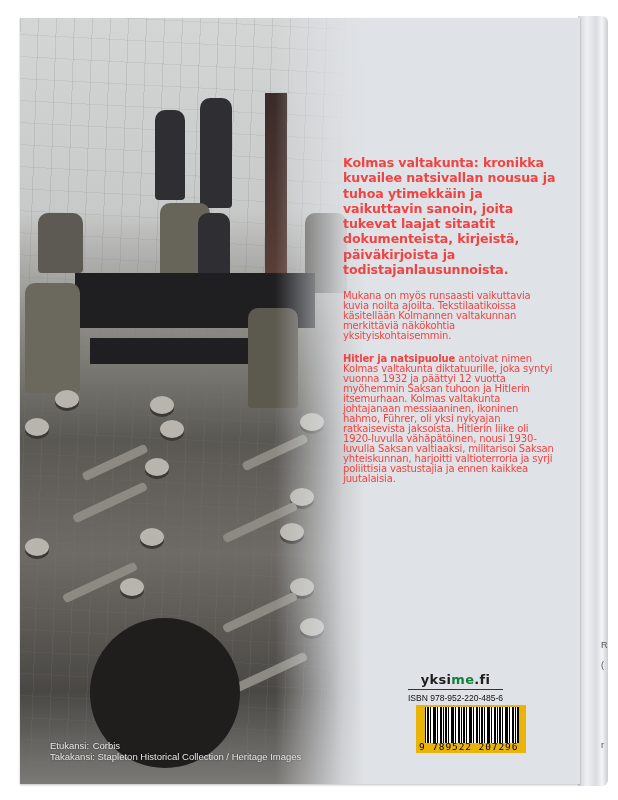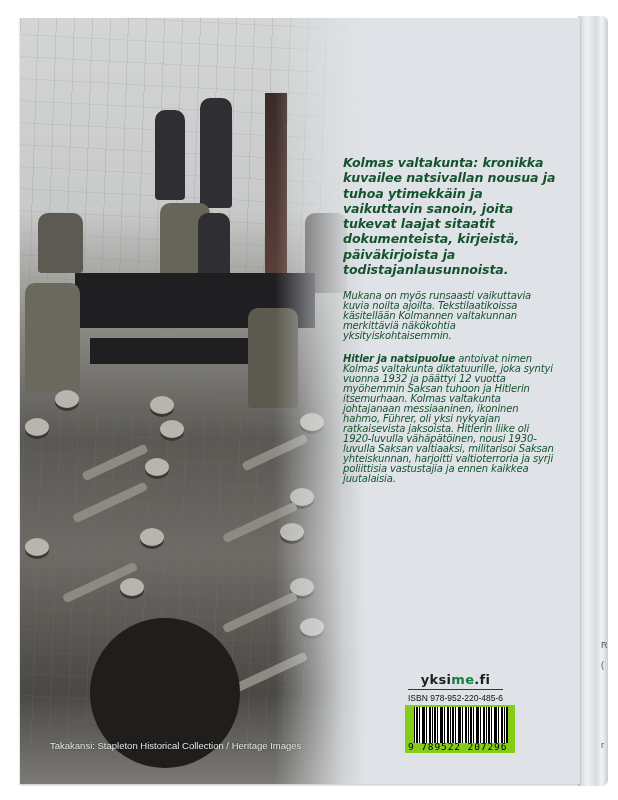--- a/index.html
+++ b/index.html
@@ -62,22 +62,21 @@
     color: #e8e8e8;
     text-shadow: 0 0 2px rgba(0,0,0,0.6);
   }
   .credits .row span { display: inline-block; }
   .credits .row .k { min-width: 40px; }
 
   .text-col {
     position: absolute;
     left: 343px; top: 155px;
     width: 215px;
-    color: #14532d;
-    font-style: italic;
+    color: #ef4444;
   }
   .lead {
     font-family: "DejaVu Sans", sans-serif;
     font-weight: bold;
     font-size: 12.6px;
     line-height: 15.3px;
     margin: 0 0 14px 0;
     letter-spacing: -0.1px;
   }
   .para {
@@ -106,23 +105,23 @@
   }
   .logo .accent { color: #15803d; }
   .isbn {
     font-size: 8.5px;
     color: #111;
     margin-top: 3px;
     white-space: nowrap;
   }
   .barcode {
     position: absolute;
-    left: 405px; top: 705px;
+    left: 416px; top: 705px;
     width: 104px; height: 44px;
-    background: #84cc16;
+    background: #eab308;
     padding: 2px 3px;
   }
   .bars {
     height: 36px;
     width: 94px;
     margin-left: 6px;
     background: repeating-linear-gradient(90deg,
       #000 0 1px, #fff 1px 2px, #000 2px 4px, #fff 4px 5px, #000 5px 6px, #fff 6px 8px,
       #000 8px 11px, #fff 11px 12px, #000 12px 13px, #fff 13px 15px, #000 15px 17px, #fff 17px 18px);
   }
@@ -179,20 +178,24 @@
     <div class="arm" style="left:40px;top:560px;width:80px;"></div>
     <div class="arm" style="left:200px;top:590px;width:80px;"></div>
     <div class="arm" style="left:210px;top:650px;width:80px;"></div>
     <div class="blob" style="left:70px;top:600px;width:150px;height:150px;background:#1f1e1d;"></div>
 
     <div class="fade"></div>
   </div>
 
   <div class="credits">
     <div class="row">
+      <span class="k">Etukansi:</span>
+      <span>Corbis</span>
+    </div>
+    <div class="row">
       <span class="k">Takakansi:</span>
       <span>Stapleton Historical Collection / Heritage Images</span>
     </div>
   </div>
 </div>
 
 <div class="text-col">
   <p class="lead">Kolmas valtakunta: kronikka kuvailee natsivallan nousua ja tuhoa ytimekkäin ja vaikuttavin sanoin, joita tukevat laajat sitaatit dokumenteista, kirjeistä, päiväkirjoista ja todistajanlausunnoista.</p>
   <p class="para">
     <span>Mukana on myös runsaasti vaikuttavia kuvia noilta ajoilta. Tekstilaatikoissa käsitellään Kolmannen valtakunnan merkittäviä näkökohtia yksityiskohtaisemmin.</span>

